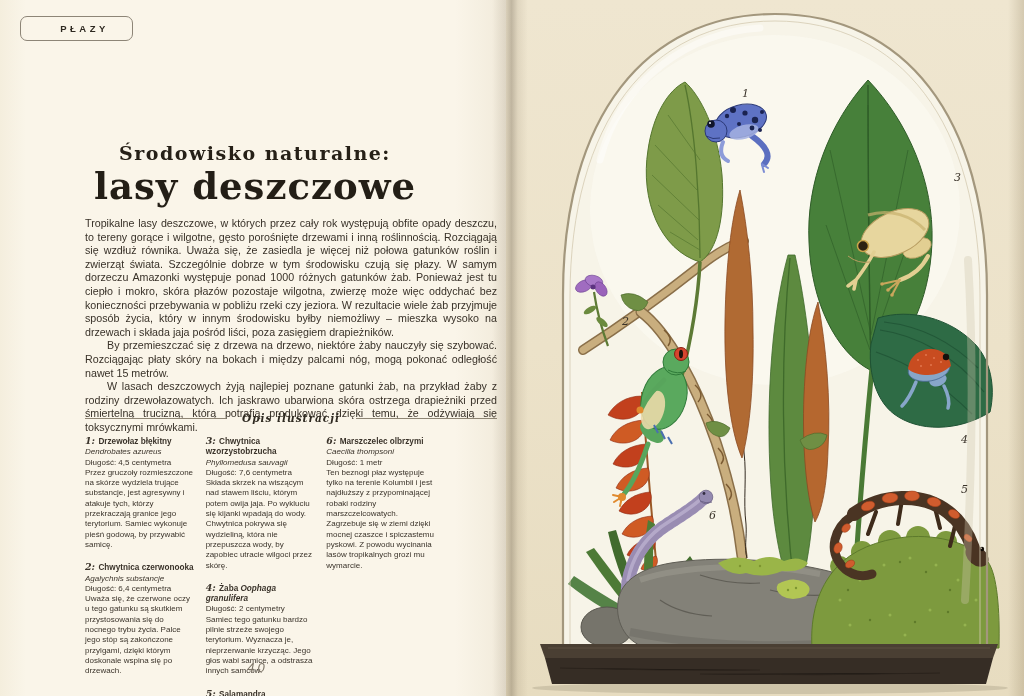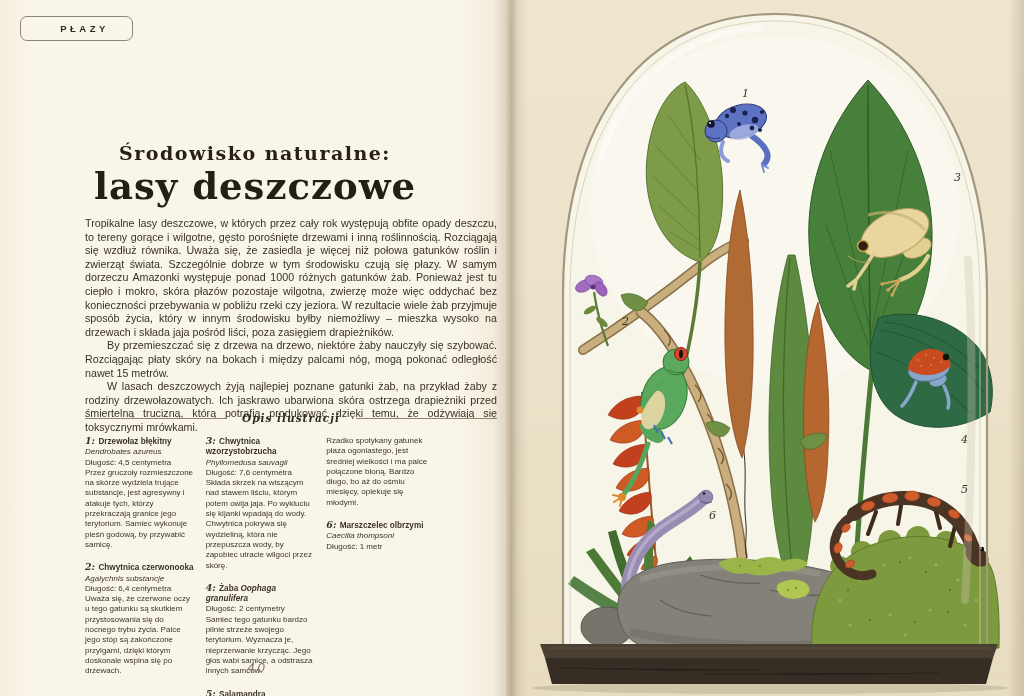--- a/index.html
+++ b/index.html
@@ -120,26 +120,24 @@
         <p class="entry-body">Samiec tego gatunku bardzo pilnie strzeże swojego terytorium. Wyznacza je, nieprzerwanie krzycząc. Jego głos wabi samice, a odstrasza innych samców.</p>
       </div>
       <div class="entry">
         <p class="entry-head"><em class="enum">5:</em> <span>Salamandra</span> </p>
 
       </div>
     </div>
 
     <div class="legend-col">
       <div class="entry">
-        <p class="entry-body">Rzadko spotykany gatunek płaza ogoniastego, jest średniej wielkości i ma palce połączone błoną. Bardzo długo, bo aż do ośmiu miesięcy, opiekuje się młodymi.</p>
-      </div>
-      <div class="entry">
         <p class="entry-head"><em class="enum">6:</em> <span>Marszczelec olbrzymi</span></p>
         <p class="latin">Caecilia thompsoni</p>
         <p>Długość: 1 metr</p>
+        <p class="entry-body">Ten beznogi płaz występuje tylko na terenie Kolumbii i jest najdłuższy z przypominającej robaki rodziny marszczelcowatych. Zagrzebuje się w ziemi dzięki mocnej czaszce i spiczastemu pyskowi. Z powodu wycinania lasów tropikalnych grozi mu wymarcie.</p>
       </div>
     </div>
   </div>
 
   <div class="page-number">40</div>
 </div>
 
 <svg class="illustration-svg" viewBox="506 0 518 696" xmlns="http://www.w3.org/2000/svg">
   <defs>
     <linearGradient id="paper" x1="0" y1="0" x2="0" y2="1">

